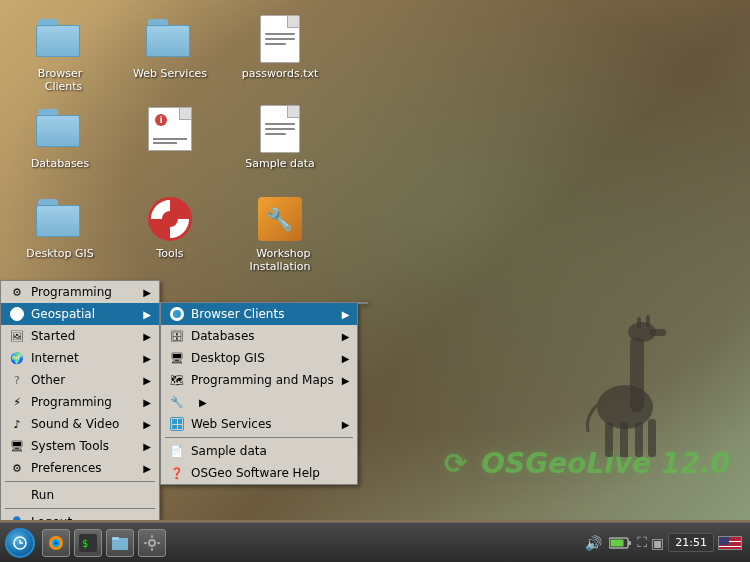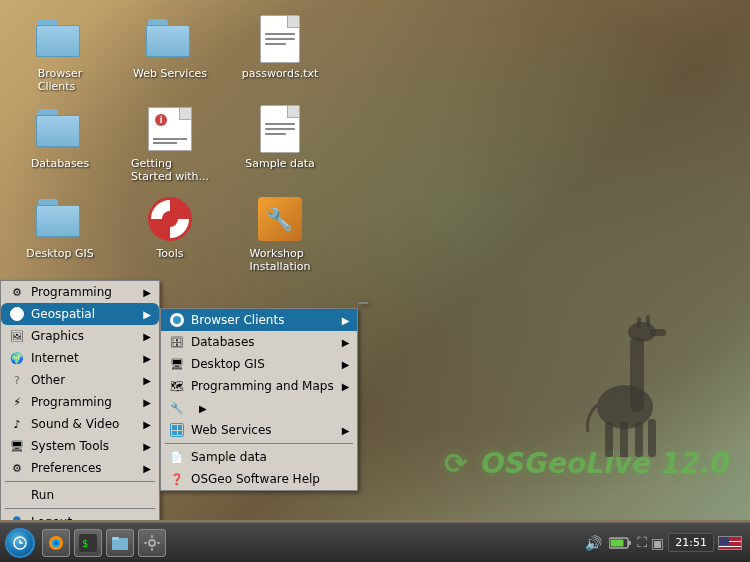--- a/index.html
+++ b/index.html
@@ -58,21 +58,21 @@
       width: 48px;
       height: 48px;
       margin-bottom: 4px;
       display: flex;
       align-items: center;
       justify-content: center;
     }
     .icon-label {
       color: white;
       font-size: 11px;
-      text-align: left;
+      text-align: right;
       text-shadow: 1px 1px 2px rgba(0,0,0,0.8);
       line-height: 1.2;
     }
 
     
     .folder-icon {
       width: 48px;
       height: 40px;
       position: relative;
     }
@@ -146,21 +146,20 @@
       display: flex;
       align-items: center;
       padding: 3px 8px;
       cursor: pointer;
       position: relative;
       white-space: nowrap;
     }
     .menu-item:hover, .menu-item.active {
       background: #0a74c4;
       color: white;
-      border-radius: 6px;
     }
     .menu-item.active {
       background: #1a6fa0;
       color: white;
     }
     .menu-item .item-icon {
       width: 16px;
       height: 16px;
       margin-right: 6px;
       display: flex;
@@ -350,21 +349,20 @@
           <div style="position:absolute; top:0; right:0; width:12px; height:12px; background:#ddd; border-left:1px solid #aaa; border-bottom:1px solid #aaa;"></div>
           <div style="position:absolute; top:6px; left:6px; width:12px; height:12px; background:#cc4444; border-radius:50%; display:flex; align-items:center; justify-content:center;">
             <span style="color:white; font-size:8px; font-weight:bold;">i</span>
           </div>
           <div style="position:absolute; bottom:4px; left:4px; right:4px;">
             <div style="height:2px; background:#888; margin:2px 0;"></div>
             <div style="height:2px; background:#888; margin:2px 0; width:70%;"></div>
           </div>
         </div>
       </div>
-      <div class="icon-label">Getting<br>Started with...</div>
     </div>
     <div class="icon-item">
       <div class="icon-img">
         <div class="textfile-icon">
           <div class="corner"></div>
           <div class="lines">
             <div class="line"></div>
             <div class="line"></div>
             <div class="line" style="width:70%"></div>
           </div>
@@ -412,21 +410,21 @@
       </div>
       <div class="menu-item active" style="background:#1a6fa0; color:white;">
         <div class="item-icon">
           <div class="globe-icon" style="background:white; border-color:white;"></div>
         </div>
         <span class="item-label">Geospatial</span>
         <span class="submenu-arrow">▶</span>
       </div>
       <div class="menu-item">
         <div class="item-icon" style="font-size:11px;">🖼</div>
-        <span class="item-label">Graphics</span>
+        <span class="item-label">Started</span>
         <span class="submenu-arrow">▶</span>
       </div>
       <div class="menu-item">
         <div class="item-icon" style="font-size:11px;">🌍</div>
         <span class="item-label">Internet</span>
         <span class="submenu-arrow">▶</span>
       </div>
       <div class="menu-item">
         <div class="item-icon" style="font-size:11px; color:#666;">?</div>
         <span class="item-label">Other</span>
@@ -457,21 +455,21 @@
         <div class="item-icon"></div>
         <span class="item-label">Run</span>
       </div>
       <div class="menu-separator"></div>
       <div class="menu-item">
         <div class="item-icon" style="font-size:11px;">👤</div>
         <span class="item-label">Logout</span>
       </div>
     </div>
 
-    <div class="submenu" style="margin-top: 28px;">
+    <div class="submenu" style="margin-top: 22px;">
       <div class="menu-item" style="background:#1a6fa0; color:white;">
         <div class="item-icon">
           <div style="width:14px; height:14px; border-radius:50%; background:white; display:flex; align-items:center; justify-content:center;">
             <div style="width:8px; height:8px; border-radius:50%; background:#3399cc;"></div>
           </div>
         </div>
         <span class="item-label">Browser Clients</span>
         <span class="submenu-arrow">▶</span>
       </div>
       <div class="menu-item">

